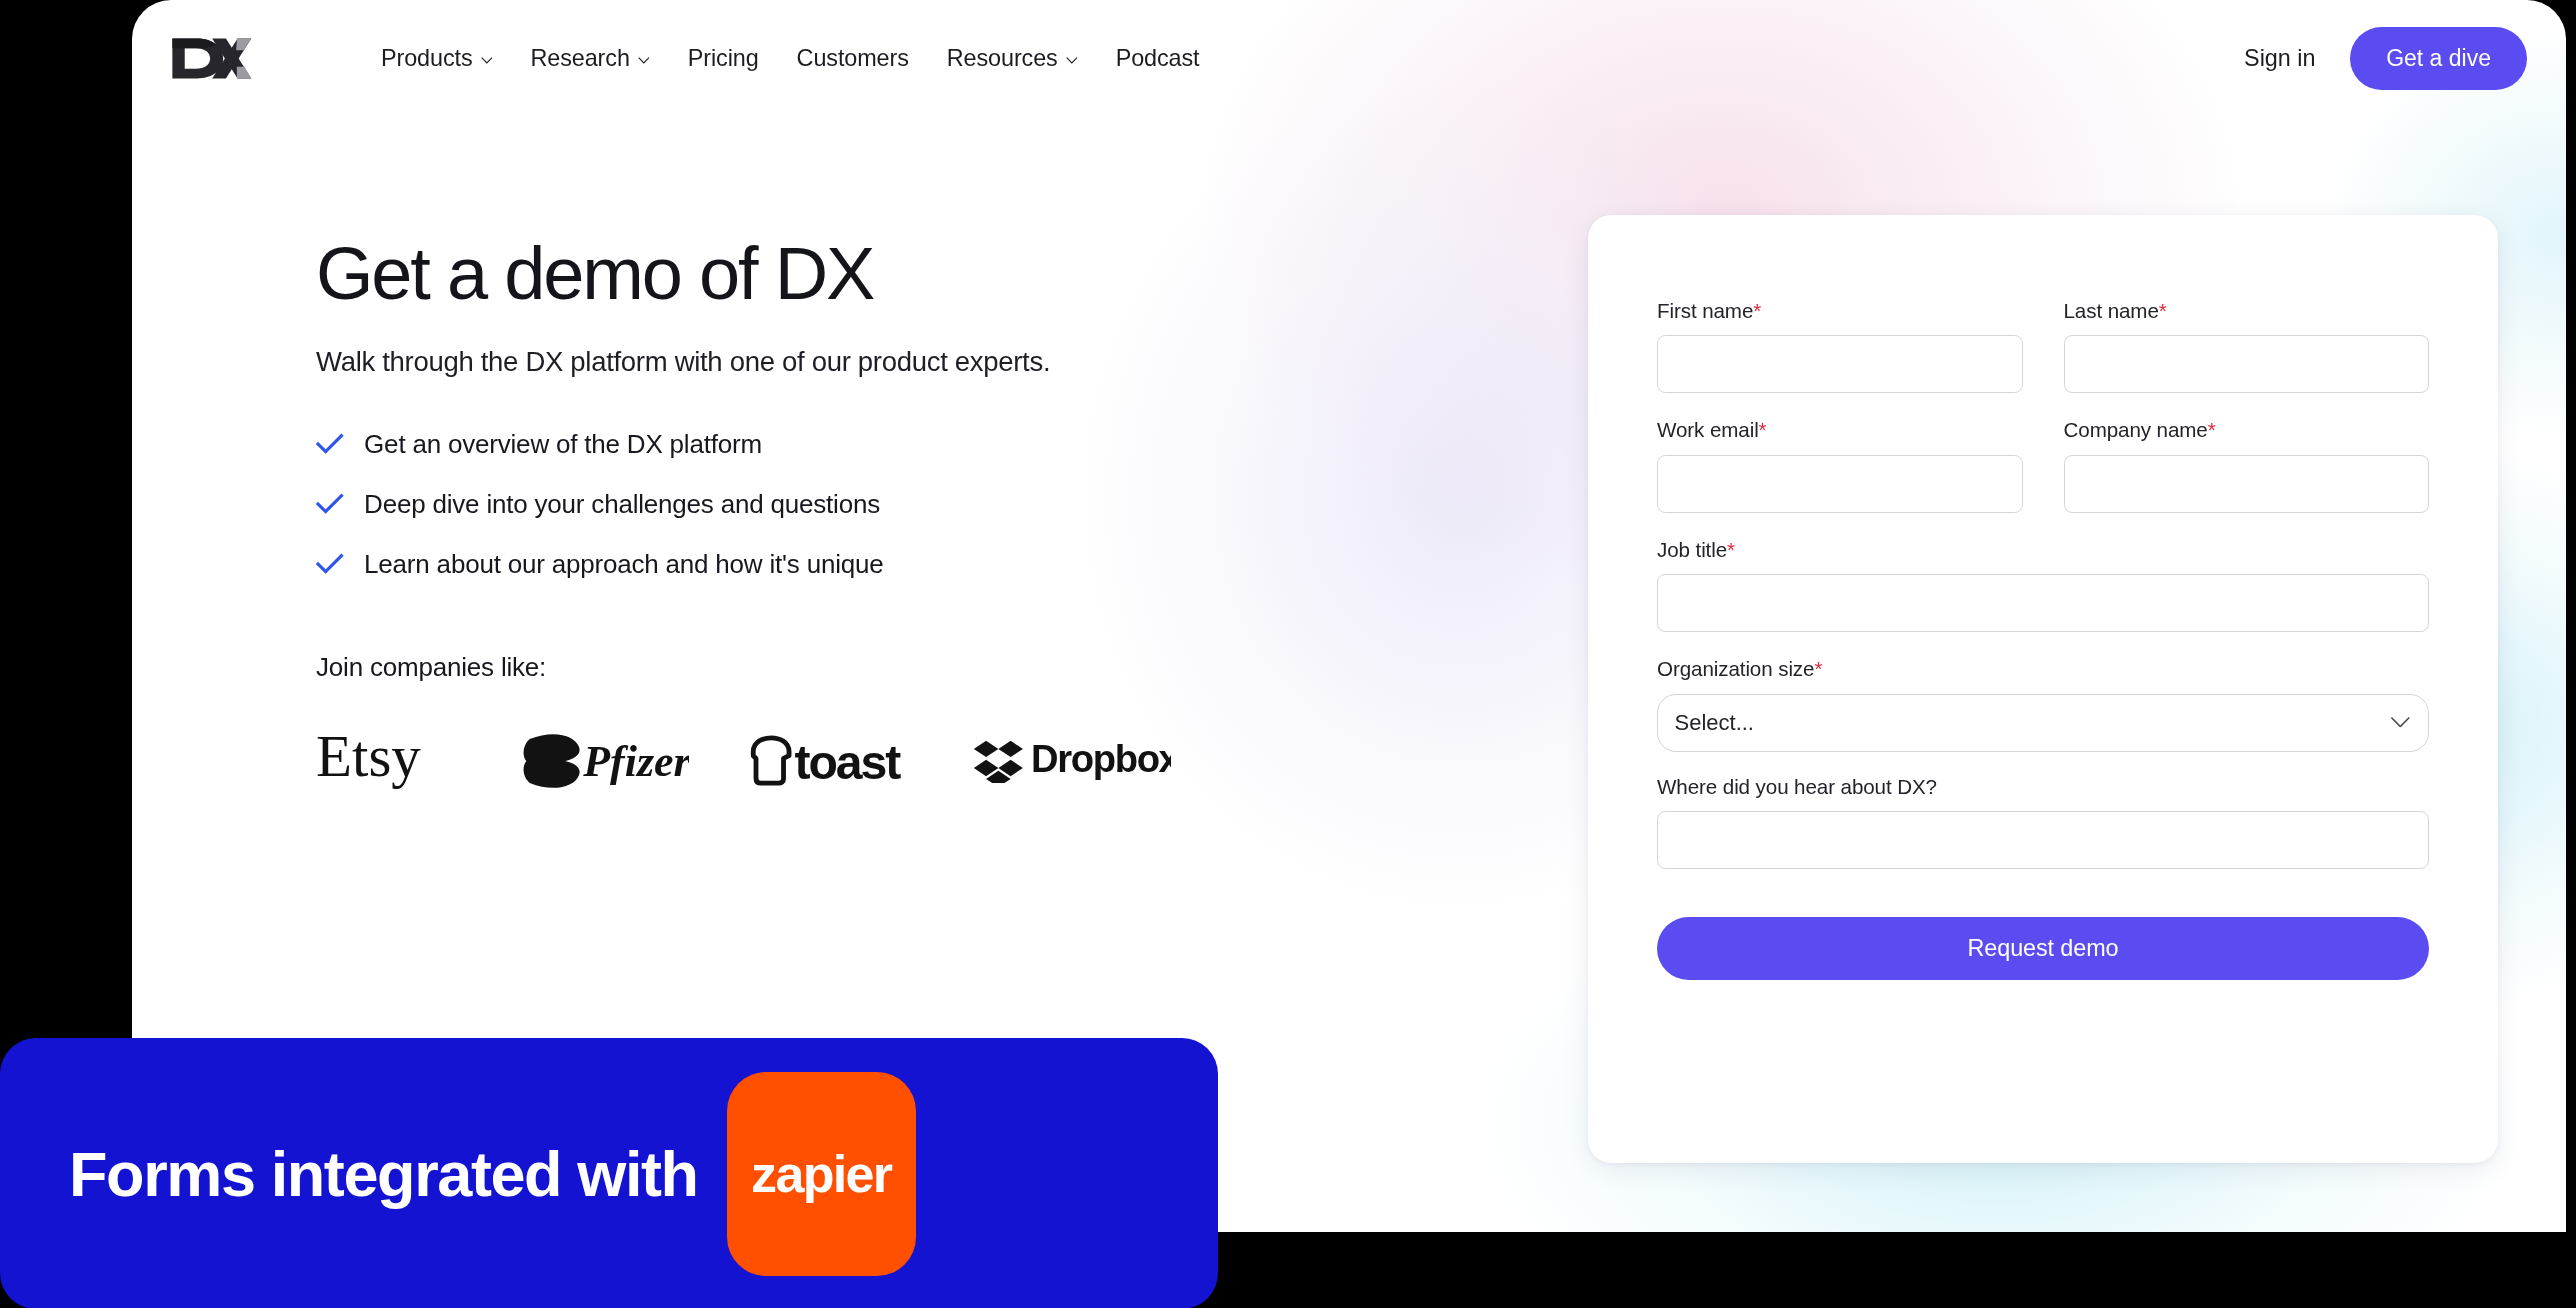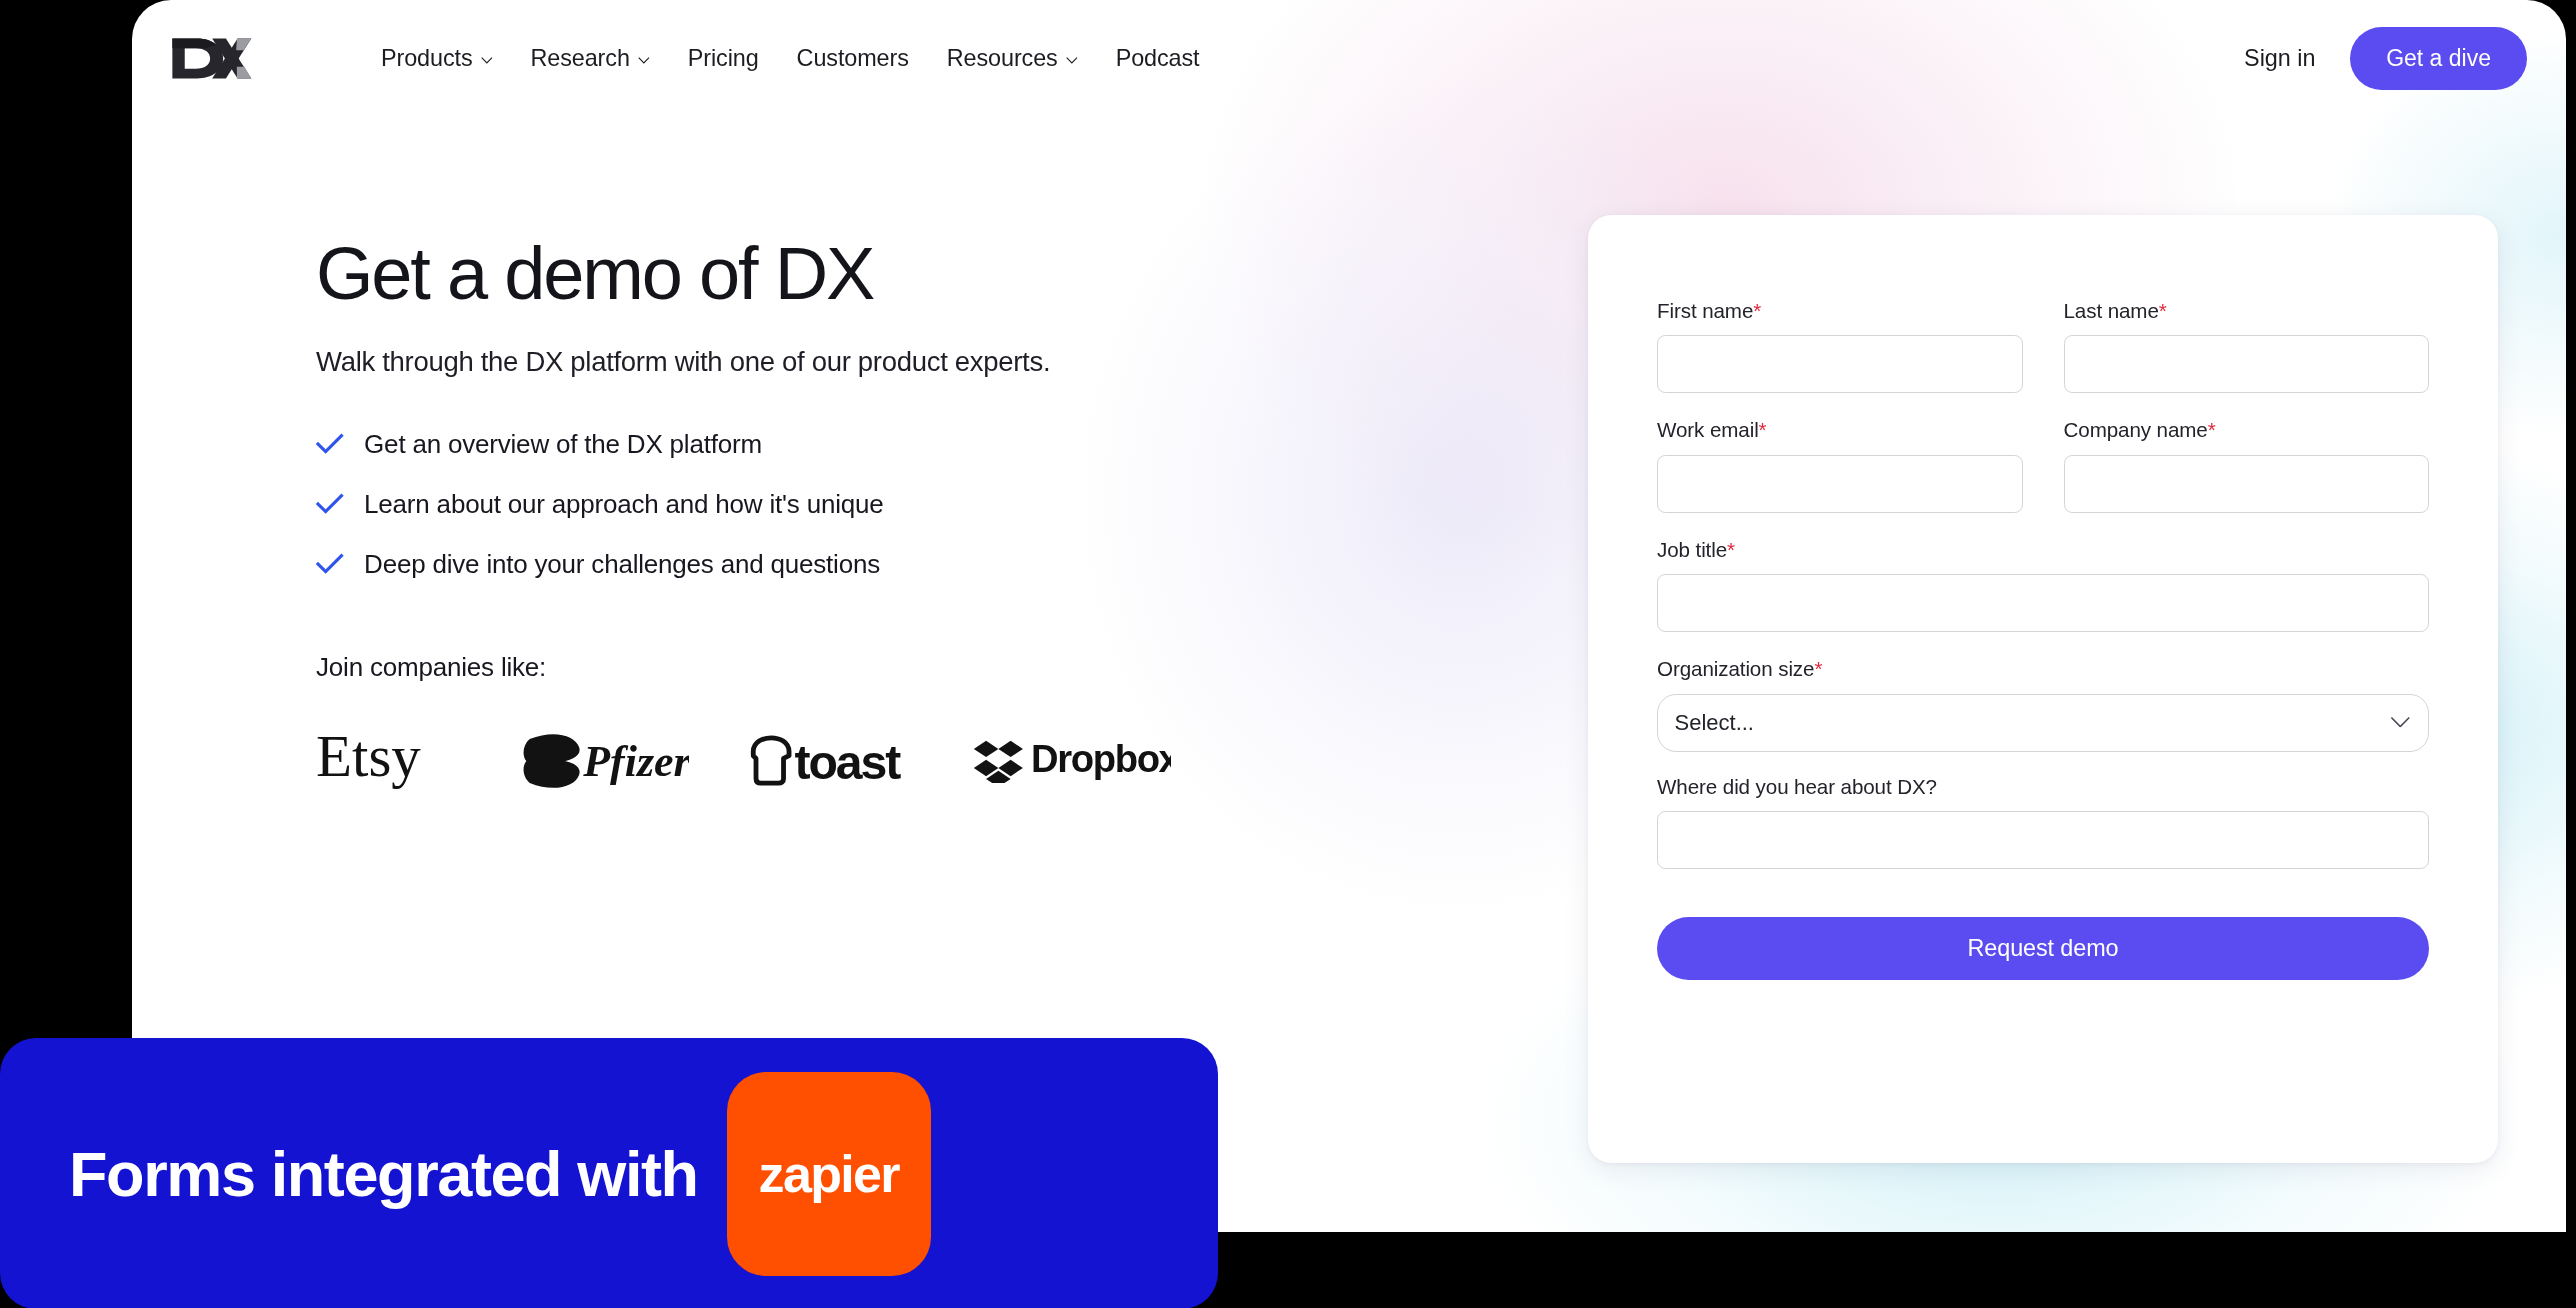--- a/index.html
+++ b/index.html
@@ -278,21 +278,21 @@
   #zapier-text {
     margin-left: 69px;
     font-size: 63px;
     font-weight: bold;
     color: #ffffff;
     letter-spacing: -1.4px;
     white-space: nowrap;
   }
   #zapier-logo {
     margin-left: 29px;
-    width: 204px;
+    width: 189px;
     height: 204px;
     background: #ff4f00;
     border-radius: 39px;
     display: flex;
     align-items: center;
     justify-content: center;
   }
   #zapier-logo-text {
     color: #ffffff;
     font-size: 52px;
@@ -379,29 +379,29 @@
             </svg>
         </span>
         <span class="bullet-text">Get an overview of the DX platform</span>
       </li>
       <li class="bullet">
         <span class="bullet-check">
           <svg width="27.5" height="22" viewBox="0 0 40 32">
               <path d="M3 16 L14 27 L37 4" stroke="#2f54eb" stroke-width="4.6" fill="none" stroke-linecap="square"></path>
             </svg>
         </span>
-        <span class="bullet-text">Learn about our approach and how it's unique</span>
+        <span class="bullet-text">Deep dive into your challenges and questions</span>
       </li>
       <li class="bullet">
         <span class="bullet-check">
           <svg width="27.5" height="22" viewBox="0 0 40 32">
               <path d="M3 16 L14 27 L37 4" stroke="#2f54eb" stroke-width="4.6" fill="none" stroke-linecap="square"></path>
             </svg>
         </span>
-        <span class="bullet-text">Deep dive into your challenges and questions</span>
+        <span class="bullet-text">Learn about our approach and how it's unique</span>
       </li>
     </ul>
 
     <p id="join-label">Join companies like:</p>
 
     <div id="logo-row">
 
       <div class="brand">
         <svg width="144" height="59" viewBox="0 0 210 86">
           <text x="0" y="66" font-family="'Liberation Serif', serif" font-size="86" fill="#121212">Etsy</text>

